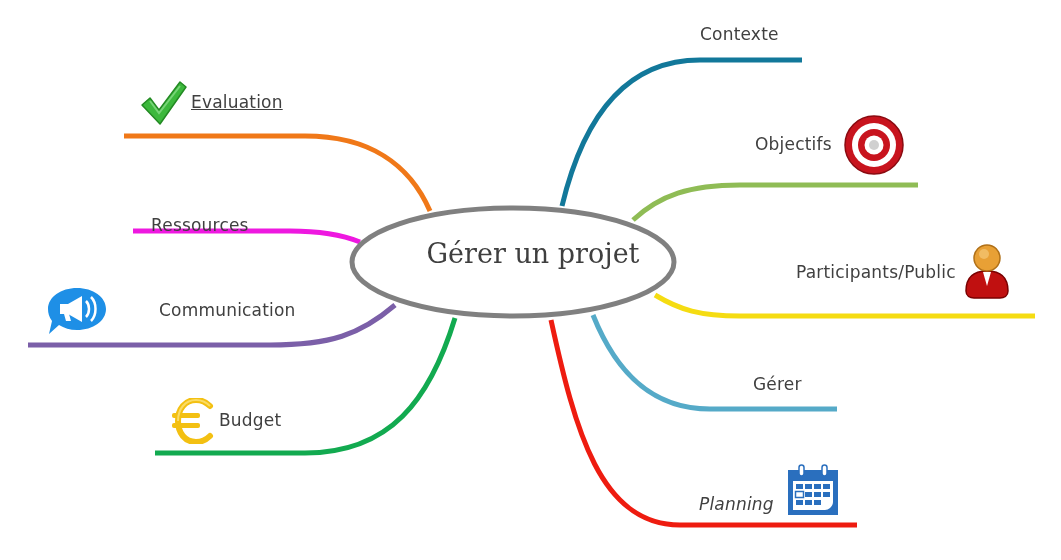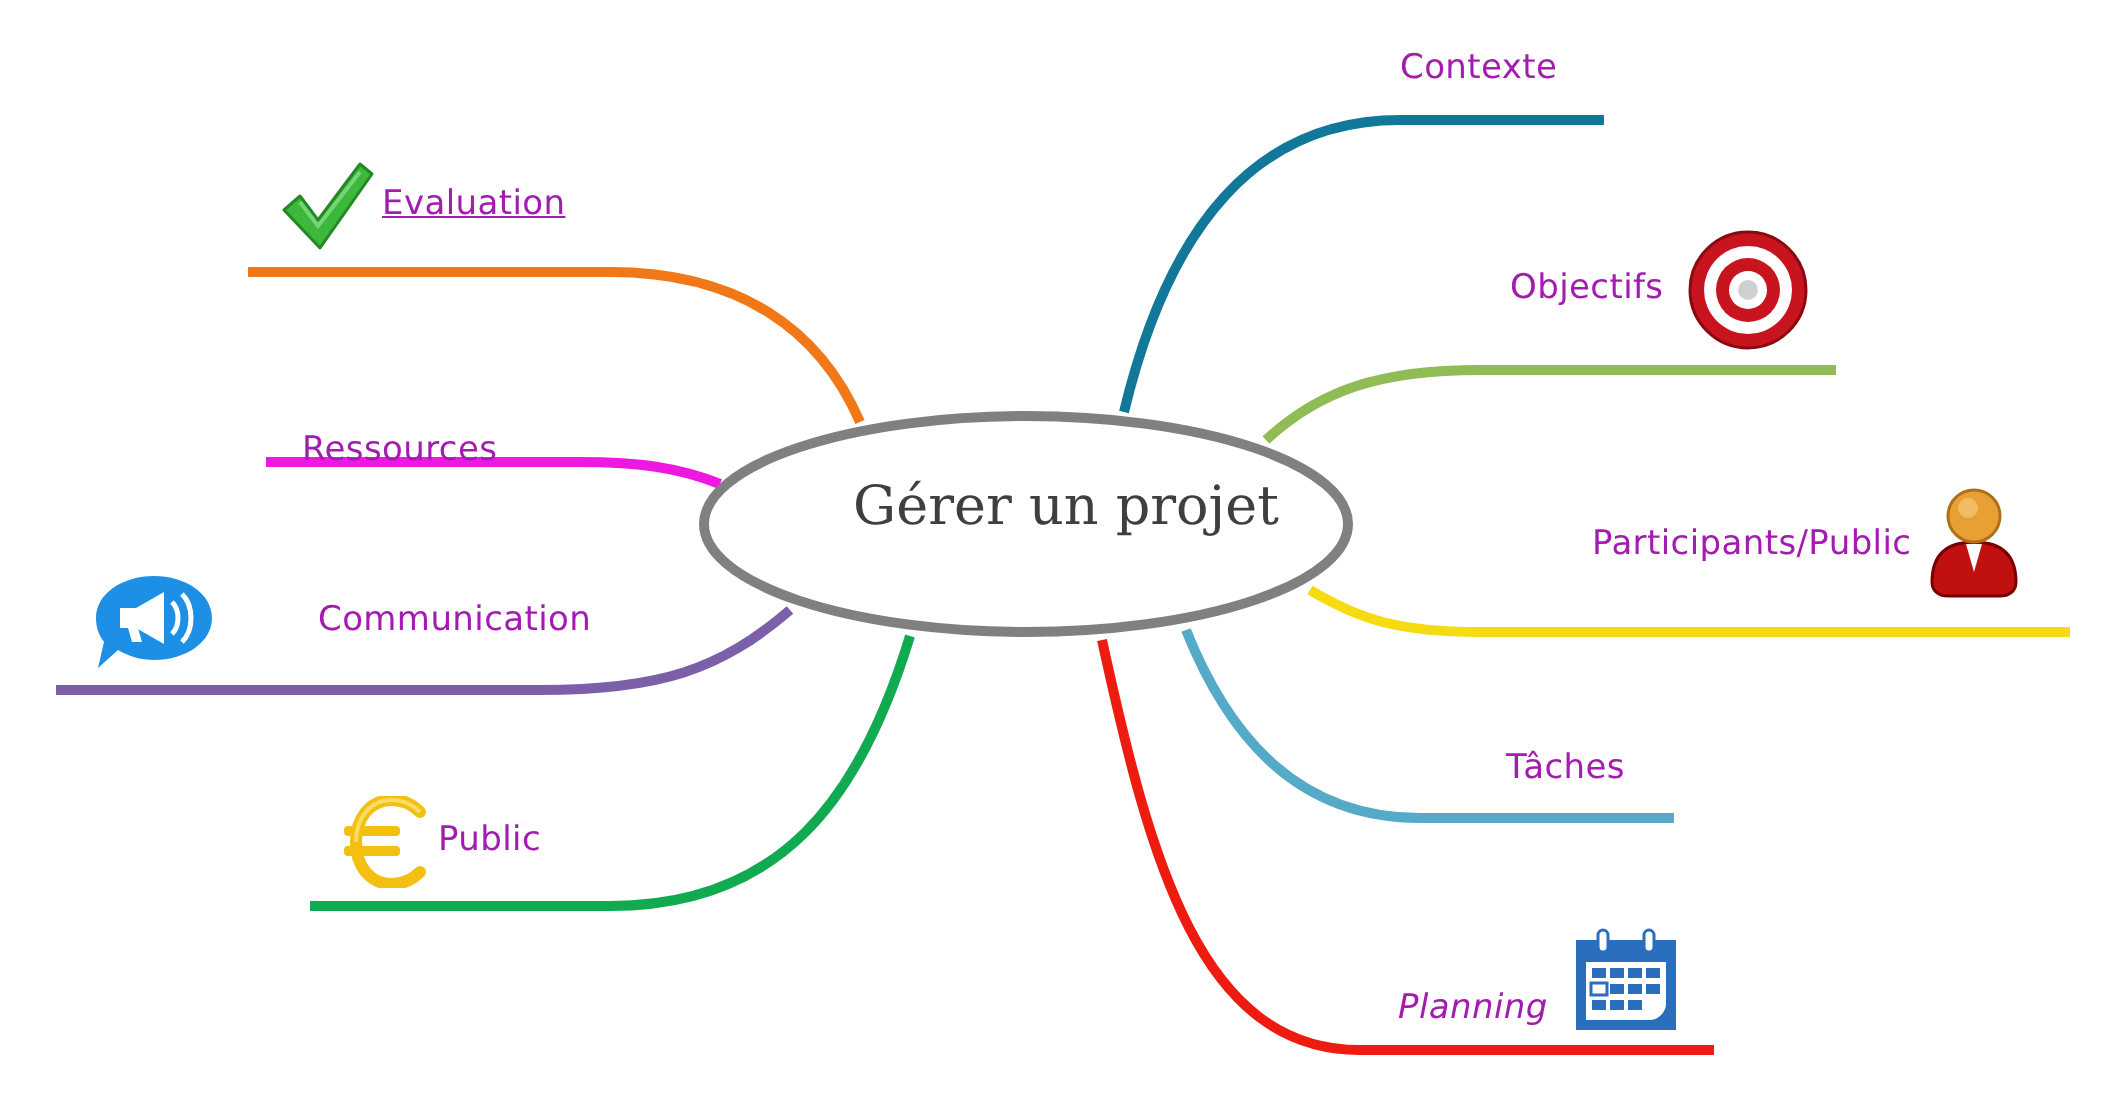--- a/index.html
+++ b/index.html
@@ -1,18 +1,18 @@
 <!DOCTYPE html>
 <html><head>
 <meta charset="utf-8">
 <style>
   html, body { margin:0; padding:0; background:#ffffff; }
   body { width:1061px; height:560px; position:relative; overflow:hidden; font-family:"Liberation Sans", sans-serif; }
   #map { position:absolute; left:0; top:0; }
-  .label { position:absolute; font-family:"DejaVu Sans", sans-serif; font-size:17px; color:#a21caf; white-space:nowrap; letter-spacing:0.2px; }
+  .label { position:absolute; font-family:"DejaVu Sans", sans-serif; font-size:17px; color:#404040; white-space:nowrap; letter-spacing:0.2px; }
   .center-title { position:absolute; left:370px; top:238px; width:326px; text-align:center; font-family:"DejaVu Serif", serif; font-size:27px; color:#3f3f3f; white-space:nowrap; }
   .icon { position:absolute; }
 </style>
 </head>
 <body>
 
 <svg id="map" width="1061" height="560" viewBox="0 0 1061 560">
 
   <path d="M562,206 C585,110 630,60 700,60 L802,60" fill="none" stroke="#12789a" stroke-width="5"></path>
   <path d="M633,220 C660,195 690,185 740,185 L918,185" fill="none" stroke="#8fbc55" stroke-width="5"></path>
@@ -43,21 +43,21 @@
 </svg>
 
 <div class="label" style="left:796px; top:262px;">Participants/Public</div>
 <svg class="icon" style="left:962px; top:241px;" width="50" height="58" viewBox="0 0 50 58">
   <path d="M4,50 C4,36 12,30 25,30 C38,30 46,36 46,50 C46,55 42,57 38,57 L12,57 C8,57 4,55 4,50 Z" fill="#c01010" stroke="#7a0000" stroke-width="1.5"></path>
   <path d="M21,31 L25,45 L29,31 Z" fill="#ffffff"></path>
   <circle cx="25" cy="17" r="13" fill="#e8a035" stroke="#b07018" stroke-width="1.5"></circle>
   <circle cx="22" cy="13" r="5" fill="#f5c878" opacity="0.7"></circle>
 </svg>
 
-<div class="label" style="left:753px; top:374px;">Tâches</div>
+<div class="label" style="left:753px; top:374px;">Gérer</div>
 
 <div class="label" style="left:699px; top:494px;font-style:italic;">Planning</div>
 <svg class="icon" style="left:787px; top:464px;" width="52" height="52" viewBox="0 0 52 52">
   <rect x="1" y="6" width="50" height="45" fill="#2a6fbe"></rect>
   <rect x="12" y="1" width="5" height="11" rx="2.5" fill="#ffffff" stroke="#2a6fbe" stroke-width="1.5"></rect>
   <rect x="35" y="1" width="5" height="11" rx="2.5" fill="#ffffff" stroke="#2a6fbe" stroke-width="1.5"></rect>
   <path d="M6,17 L46,17 L46,38 C46,42 42,46 38,46 L6,46 Z" fill="#ffffff"></path>
   <g fill="#2a6fbe">
     <rect x="9" y="20" width="7" height="5"></rect>
       <rect x="18" y="20" width="7" height="5"></rect>
@@ -89,13 +89,13 @@
   <path d="M45,11 C51,17 51,29 45,35" fill="none" stroke="#ffffff" stroke-width="2.5"></path>
 </svg>
 <div class="label" style="left:111px; top:300px;margin-left:48px;">Communication</div>
 
 <svg class="icon" style="left:170px; top:398px;" width="46" height="46" viewBox="0 0 46 46">
   <path d="M40,8 C36,4 31,2 26,2 C15,2 8,11 8,23 C8,35 15,44 26,44 C31,44 36,42 40,38" fill="none" stroke="#f3c012" stroke-width="6" stroke-linecap="round"></path>
   <rect x="2" y="15" width="28" height="5" rx="2" fill="#f3c012"></rect>
   <rect x="2" y="25" width="28" height="5" rx="2" fill="#f3c012"></rect>
   <path d="M40,8 C36,4 31,2 26,2 C15,2 8,11 8,23" fill="none" stroke="#fde27a" stroke-width="2" opacity="0.8"></path>
 </svg>
-<div class="label" style="left:219px; top:410px;">Public</div>
+<div class="label" style="left:219px; top:410px;">Budget</div>
 
 </body></html>

